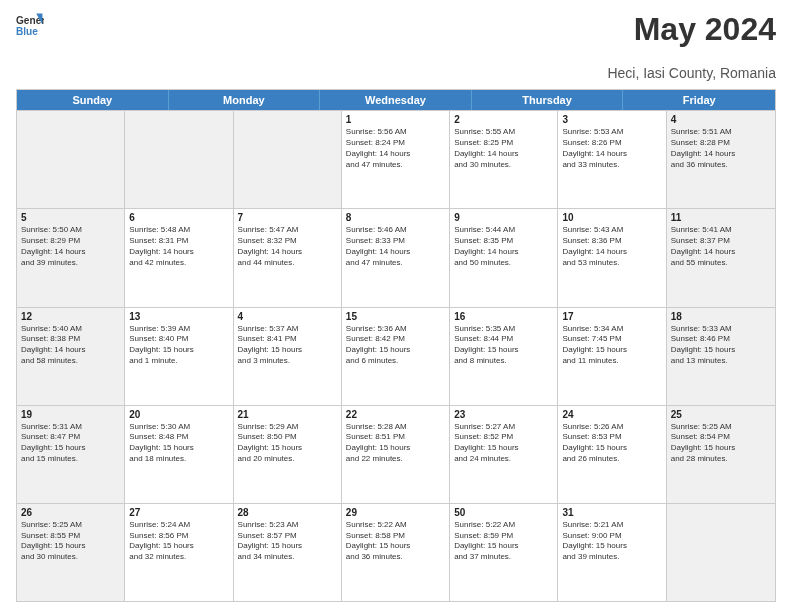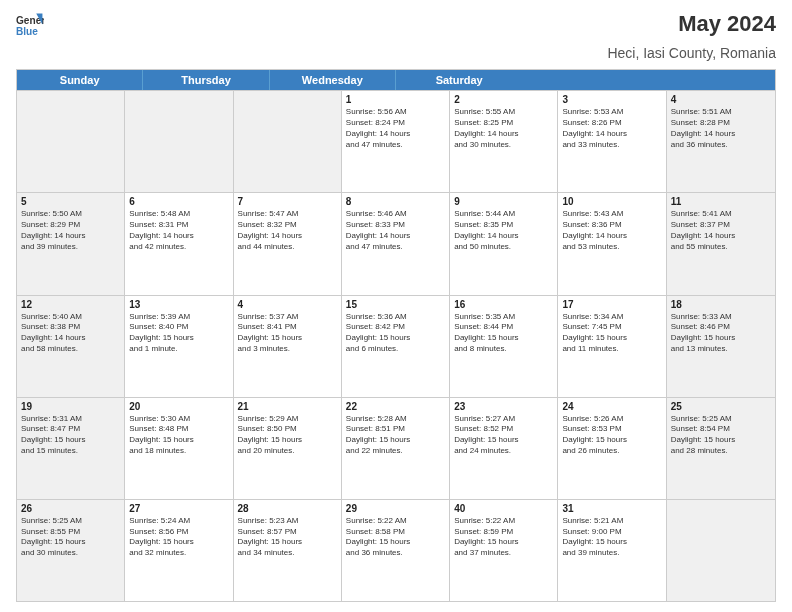--- a/index.html
+++ b/index.html
@@ -29,39 +29,39 @@
       gap: 4px;
     }
     .logo-icon {
       width: 28px;
       height: 28px;
     }
     .title-block {
       text-align: right;
     }
     .main-title {
-      font-size: 22px;
+      font-size: 32px;
       font-weight: bold;
       color: #333;
       line-height: 1.1;
     }
     .subtitle {
       font-size: 14px;
       color: #555;
-      margin-top: 9px;
+      margin-top: 18px;
     }
     .calendar {
       flex: 1;
       display: flex;
       flex-direction: column;
       border: 1px solid #ccc;
     }
     .cal-header {
       display: grid;
-      grid-template-columns: repeat(6, 1fr);
+      grid-template-columns: repeat(5, 1fr);
       background: #3a7fc1;
     }
     .cal-header-cell {
       color: #fff;
       font-size: 11px;
       font-weight: bold;
       text-align: center;
       padding: 4px 2px;
       border-right: 1px solid #5a9fd1;
     }
@@ -114,23 +114,24 @@
     </div>
     <div class="title-block">
       <div class="main-title">May 2024</div>
       <div class="subtitle">Heci, Iasi County, Romania</div>
     </div>
   </div>
 
   <div class="calendar">
     <div class="cal-header" id="cal-header">
         <div class="cal-header-cell">Sunday</div>
+        <div class="cal-header-cell">Monday</div>
+        <div class="cal-header-cell">Wednesday</div>
         <div class="cal-header-cell">Thursday</div>
-        <div class="cal-header-cell">Wednesday</div>
-        <div class="cal-header-cell">Saturday</div>
+        <div class="cal-header-cell">Friday</div>
       </div>
     <div class="cal-body" id="cal-body">
         <div class="cal-row">
           <div class="cal-cell shaded empty"></div>
           <div class="cal-cell shaded empty"></div>
           <div class="cal-cell shaded empty"></div>
           <div class="cal-cell">
             <div class="day-num">1</div>
             <div class="cell-line">Sunrise: 5:56 AM</div>
             <div class="cell-line">Sunset: 8:24 PM</div>
@@ -335,21 +336,21 @@
             <div class="cell-line">and 34 minutes.</div>
           </div>
           <div class="cal-cell">
             <div class="day-num">29</div>
             <div class="cell-line">Sunrise: 5:22 AM</div>
             <div class="cell-line">Sunset: 8:58 PM</div>
             <div class="cell-line">Daylight: 15 hours</div>
             <div class="cell-line">and 36 minutes.</div>
           </div>
           <div class="cal-cell">
-            <div class="day-num">40</div>
+            <div class="day-num">50</div>
             <div class="cell-line">Sunrise: 5:22 AM</div>
             <div class="cell-line">Sunset: 8:59 PM</div>
             <div class="cell-line">Daylight: 15 hours</div>
             <div class="cell-line">and 37 minutes.</div>
           </div>
           <div class="cal-cell">
             <div class="day-num">31</div>
             <div class="cell-line">Sunrise: 5:21 AM</div>
             <div class="cell-line">Sunset: 9:00 PM</div>
             <div class="cell-line">Daylight: 15 hours</div>

